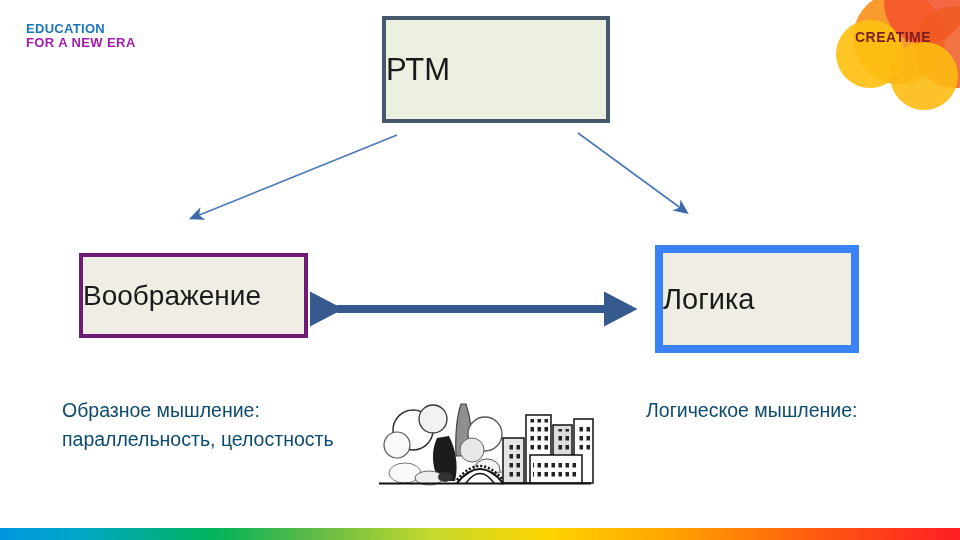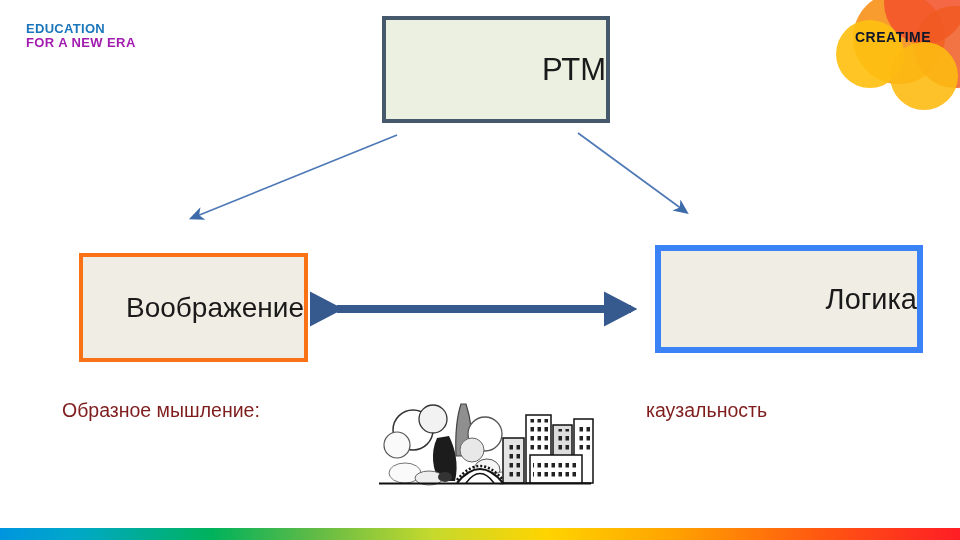--- a/index.html
+++ b/index.html
@@ -13,38 +13,38 @@
   .brand-left .l2{font-size:13px; font-weight:bold; color:#a21caf; letter-spacing:.4px;}
   
   .creatime{position:absolute; right:0; top:0; width:152px; height:114px; overflow:hidden;}
   .creatime .c{position:absolute; border-radius:50%;}
   .c1{left:45px; top:-8px; width:92px; height:92px; background:#F7941E; opacity:.92;}
   .c2{left:76px; top:-38px; width:82px; height:82px; background:#F3532B; opacity:.88;}
   .c3{left:106px; top:6px; width:82px; height:82px; background:#F05A22; opacity:.85;}
   .c4{left:28px; top:20px; width:68px; height:68px; background:#FEC011; opacity:.92;}
   .c5{left:82px; top:42px; width:68px; height:68px; background:#FDBA12; opacity:.9;}
   .creatime .word{
-    position:absolute; left:47px; top:29px; color:#0f172a; font-weight:bold;
+    position:absolute; left:47px; top:29px; color:#7f1d1d; font-weight:bold;
     font-size:14px; letter-spacing:.5px;
   }
   
   .dbox{
-    position:absolute; display:flex; align-items:center; justify-content:flex-end;
+    position:absolute; display:flex; align-items:center; justify-content:flex-start;
     color:#1a1a1a; box-sizing:border-box;
   }
   .box-top{left:382px; top:16px; width:228px; height:107px;
     background:#ECF0E1; border:4px solid #46586C; font-size:31px;}
-  .box-left{left:79px; top:253px; width:229px; height:109px;
-    background:#F0EEE4; border:4px solid #f97316; font-size:28px;}
-  .box-right{left:655px; top:245px; width:268px; height:108px;
-    background:#F0EEE4; border:6px solid #3b82f6; font-size:29px;}
+  .box-left{left:79px; top:253px; width:229px; height:85px;
+    background:#F0EEE4; border:4px solid #701a75; font-size:28px;}
+  .box-right{left:655px; top:245px; width:204px; height:108px;
+    background:#F0EEE4; border:8px solid #3b82f6; font-size:29px;}
   
   .arrows{position:absolute; left:0; top:0; pointer-events:none;}
   
-  .note{position:absolute; font-size:19.5px; line-height:29px; color:#7f1d1d;}
+  .note{position:absolute; font-size:19.5px; line-height:29px; color:#0c4a6e;}
   .note-left{left:62px; top:396px;}
   .note-right{left:646px; top:396px;}
   
   .illu{position:absolute; left:375px; top:398px;}
   
   .rainbow{
     position:absolute; left:0; bottom:0; width:960px; height:12px;
     background:linear-gradient(to right,
       #0095DF 0%, #00A8C8 8%, #00B25C 22%, #62BB46 33%, #C5D92D 45%,
       #FFD400 57%, #FFA300 70%, #FF5A10 85%, #FF1D25 100%);
@@ -88,24 +88,25 @@
         <path d="M0,0 L4.2,2.2 L0,4.4 Z" fill="#36598E"></path>
       </marker>
     </defs>
     <line x1="397" y1="135" x2="192" y2="218" stroke="#4E79B6" stroke-width="1.7" marker-end="url(#mThin)"></line>
     <line x1="578" y1="133" x2="686" y2="212" stroke="#4E79B6" stroke-width="1.7" marker-end="url(#mThin)"></line>
     <line x1="337" y1="309" x2="631" y2="309" stroke="#36598E" stroke-width="8" marker-start="url(#mThick)" marker-end="url(#mThick)"></line>
   </svg>
 
   <div class="note note-left">
     <div>Образное мышление:</div>
+    <div>параллельность, целостность</div>
   </div>
 
   <div class="note note-right">
-    <div>каузальность</div>
+    <div>Логическое мышление:</div>
   </div>
 
   <svg class="illu" width="220" height="100" viewBox="0 0 220 100">
     <defs>
       <pattern id="win" width="7" height="9" patternUnits="userSpaceOnUse">
         <rect x="1.5" y="2" width="3.5" height="4.5" fill="#222"></rect>
       </pattern>
     </defs>
 
     <g>

